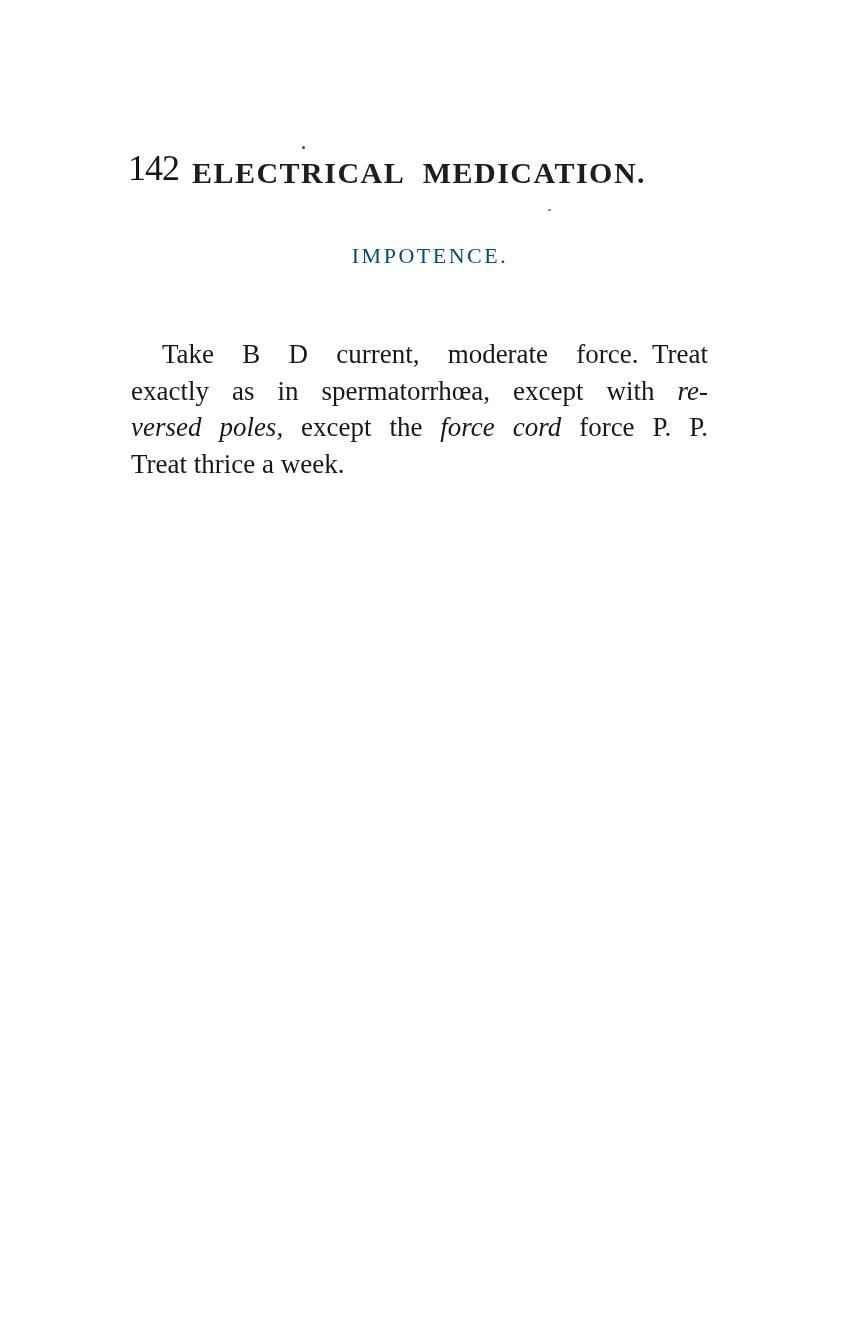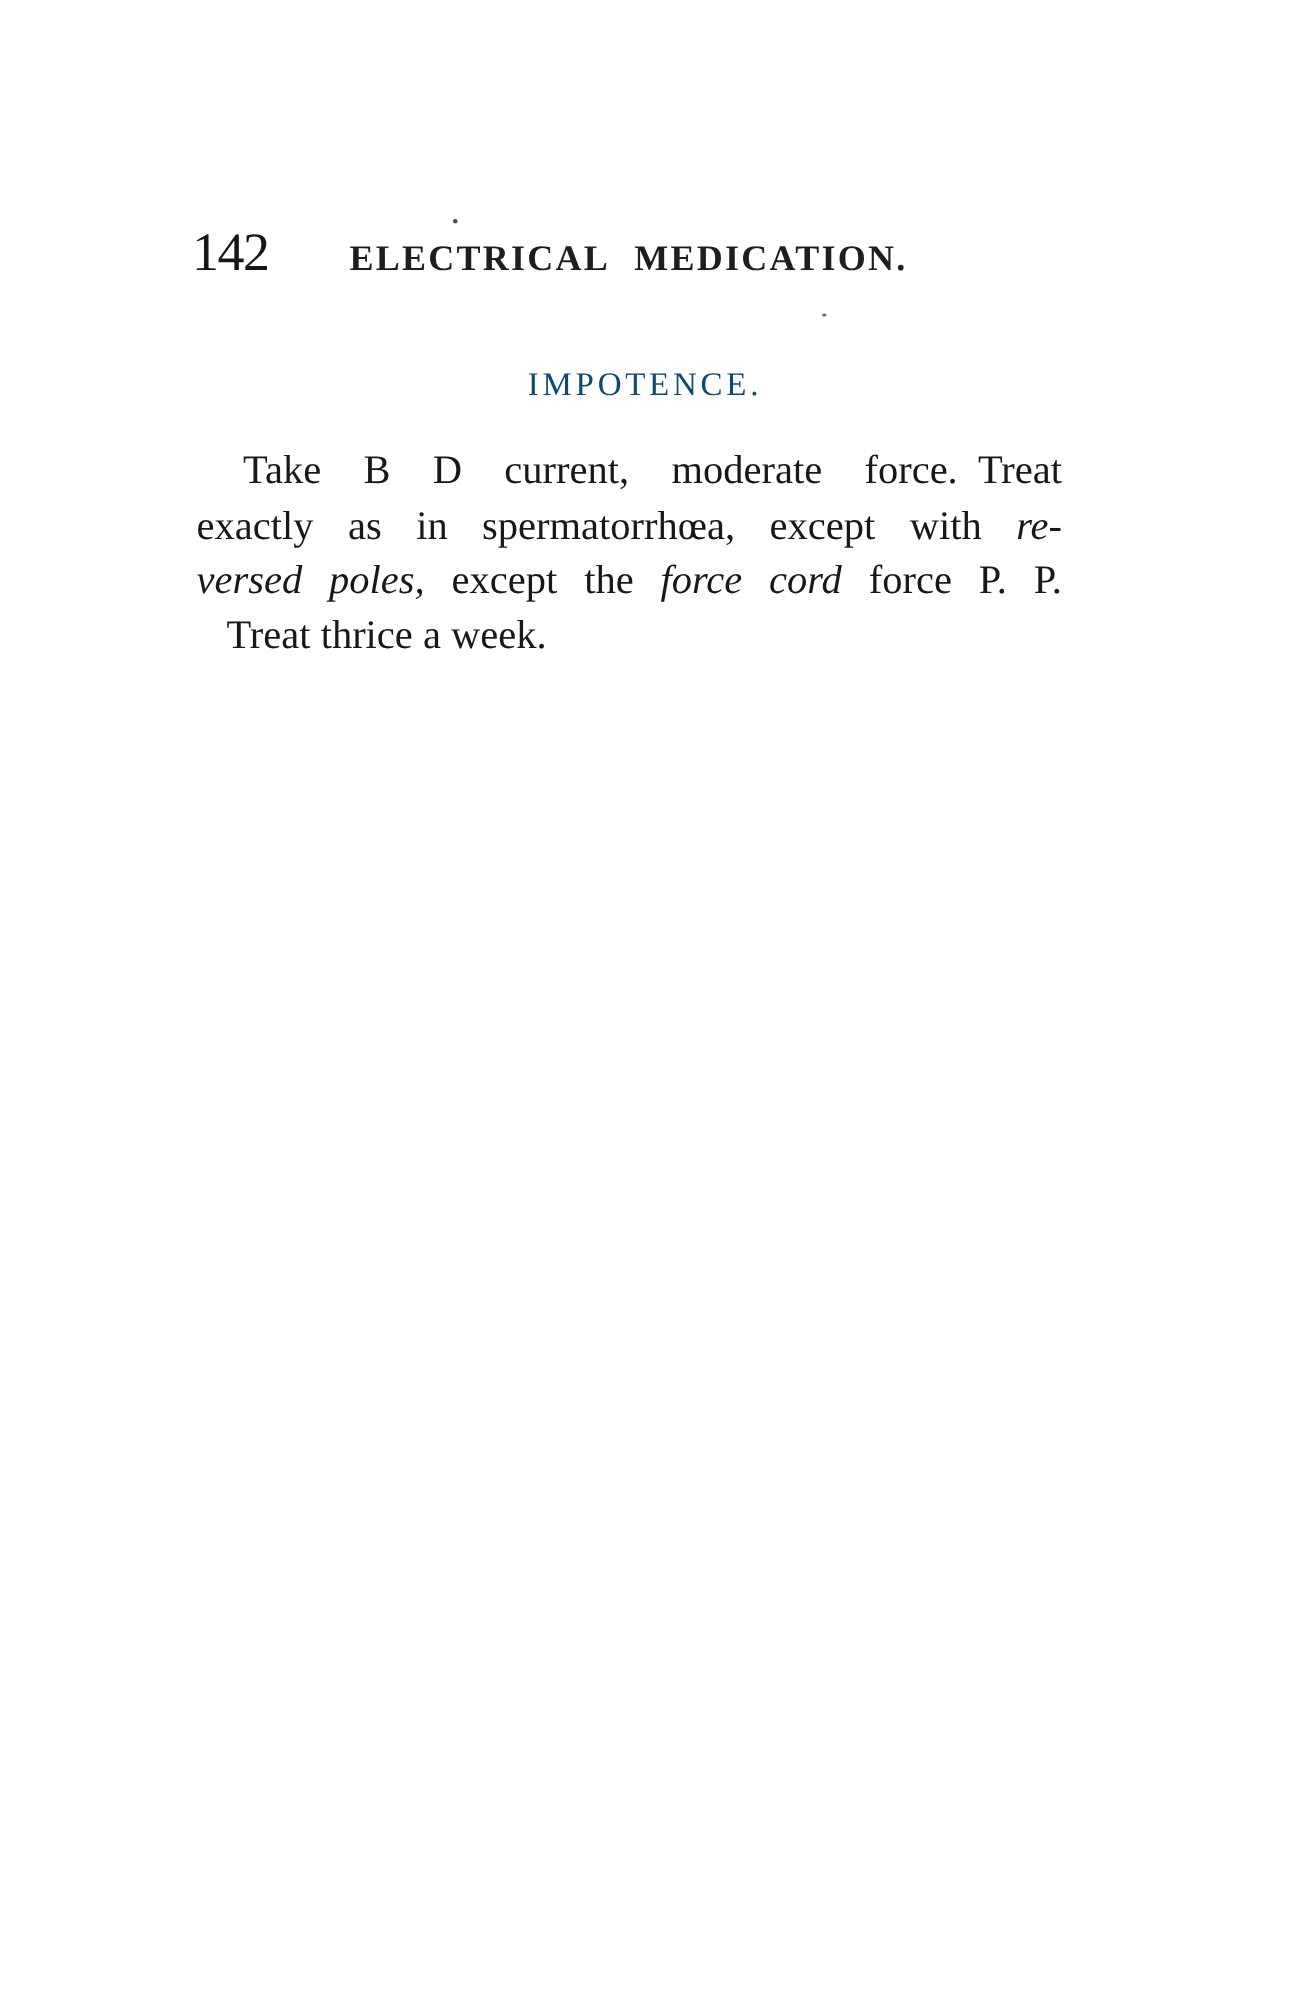--- a/index.html
+++ b/index.html
@@ -25,21 +25,21 @@
     letter-spacing: -1px;
     font-weight: normal;
     color: #161616;
   }
   .running {
     position: absolute;
     left: 130px;
     top: 161px;
     width: 578px;
     text-align: center;
-    font-size: 24px;
+    font-size: 30px;
     line-height: 24px;
     font-weight: bold;
     letter-spacing: 1.5px;
     word-spacing: 10px;
     color: #1e1e1e;
   }
   .section {
     position: absolute;
     left: 130px;
     top: 244px;
@@ -60,24 +60,24 @@
     color: #181818;
   }
   .tline {
     text-align: justify;
     text-align-last: justify;
     white-space: normal;
   }
   .tline-last {
     text-align: right;
     text-align-last: left;
-    margin-left: 20px;
   }
   .tline-indent {
     text-indent: 31px;
+    margin-top: 41px;
   }
   .it {
     font-style: italic;
     font-family: Liberation Serif, serif;
   }
   .speck {
     position: absolute;
     border-radius: 50%;
   }
   .s1 { left: 302px; top: 146px; width: 3px; height: 3px; background: #4a4a4a; }

